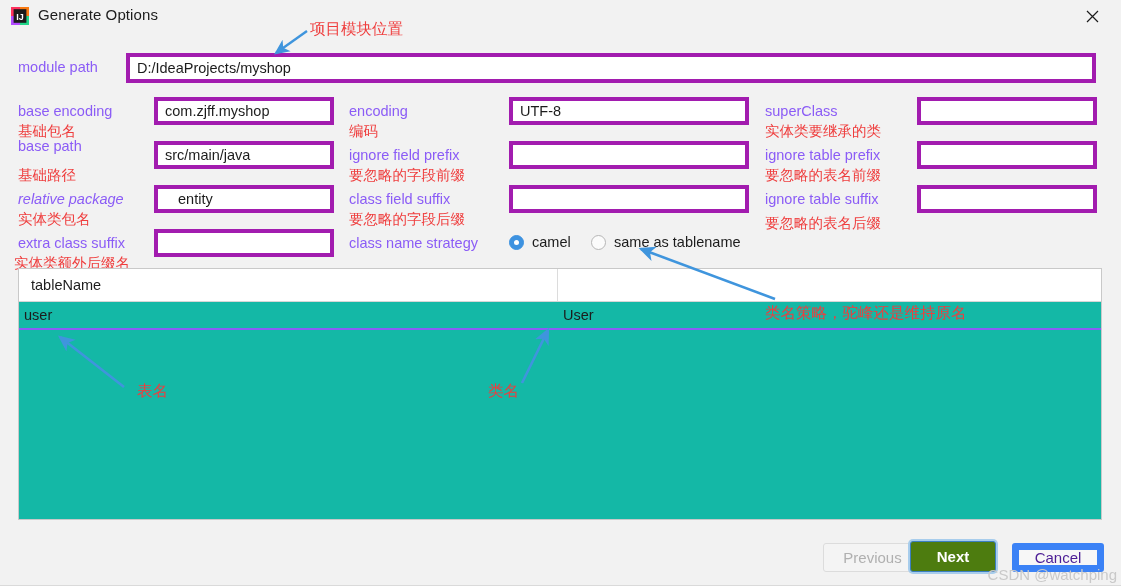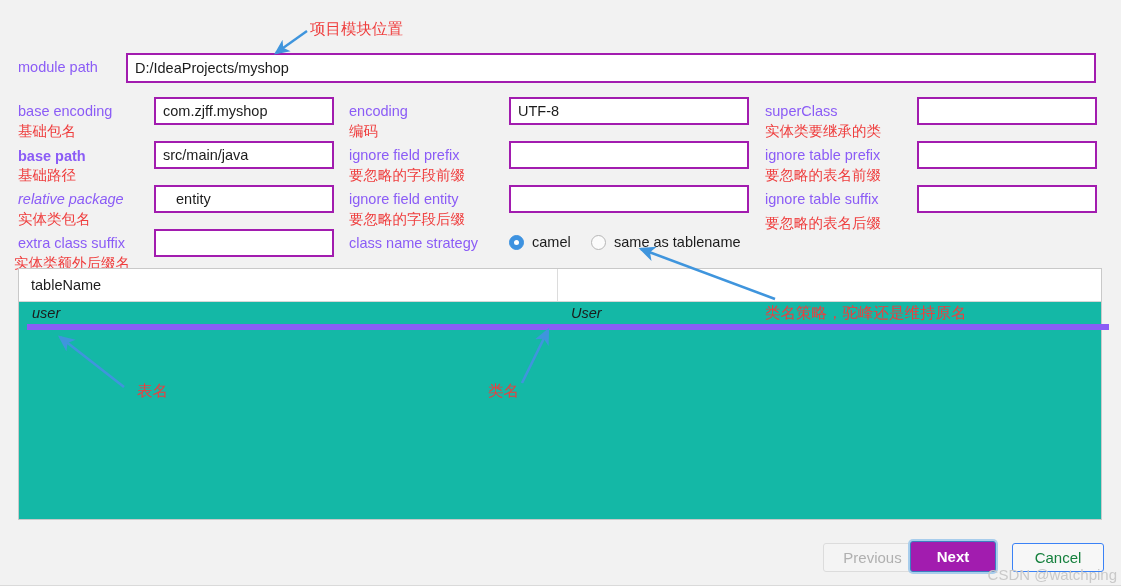--- a/index.html
+++ b/index.html
@@ -61,21 +61,21 @@
     color: #ef3d3d;
     white-space: nowrap;
     font-family: "DejaVu Sans", "Liberation Sans", sans-serif;
   }
   .cn.big { font-size: 15.5px; }
 
   
   .inp {
     position: absolute;
     background: #ffffff;
-    border: 2px solid #a21caf;
+    border: 4px solid #a21caf;
     box-sizing: border-box;
     font-size: 14.5px;
     color: #1c1c1c;
     padding: 0 7px;
     display: flex;
     align-items: center;
     font-family: "Liberation Sans", sans-serif;
   }
 
   
@@ -139,27 +139,26 @@
     display: flex;
     align-items: center;
     padding-left: 12px;
     box-sizing: border-box;
     height: 100%;
   }
   .th.c0 { width: 539px; border-right: 1px solid #dcdcdc; }
   .th.c1 { width: 543px; }
   .trow {
     position: absolute;
-    left: 8px;
+    left: 0;
     width: 100%;
     height: 28px;
     display: flex;
-    border-bottom: 6px solid #8b5cf6;
-    box-sizing: border-box;
-    font-style: italic;
+    border-bottom: 2px solid #8b5cf6;
+    box-sizing: border-box;
   }
   .td {
     font-size: 14.5px;
     color: #1c1c1c;
     display: flex;
     align-items: center;
     padding-left: 5px;
     box-sizing: border-box;
     height: 100%;
   }
@@ -173,32 +172,32 @@
     display: flex;
     align-items: center;
     justify-content: center;
     font-size: 15px;
     border-radius: 3px;
     cursor: pointer;
     font-family: "Liberation Sans", sans-serif;
   }
   .btn.secondary {
     background: #f7f7f7;
-    border: 1px solid #3b82f6;
-    color: #15803d;
+    border: 7px solid #3b82f6;
+    color: #4c1d95;
   }
   .btn.disabled {
     background: #f4f4f4;
     border: 1px solid #dcdcdc;
     color: #b0b0b0;
     cursor: default;
     margin-left: 28px;
   }
   .btn.primary {
-    background: #a21caf;
+    background: #4d7c0f;
     border: 1px solid #3c7fc0;
     color: #ffffff;
     font-weight: bold;
     box-shadow: 0 0 0 2px #a8cdec;
   }
 
   
   .arrows {
     position: absolute;
     left: 0; top: 0;
@@ -221,34 +220,53 @@
     left: 0; bottom: 0;
     width: 1121px; height: 1px;
     background: #dadada;
   }
 </style>
 </head>
 <body>
 
 <div id="app">
 
+  <div class="titlebar">
+    <span class="tb-icon">
+      <svg width="18" height="18" viewBox="0 0 18 18">
+        <rect x="0" y="0" width="18" height="18" fill="#fe315d"></rect>
+        <rect x="0" y="0" width="9" height="9" fill="#fe315d"></rect>
+        <rect x="9" y="0" width="9" height="9" fill="#f97a12"></rect>
+        <rect x="0" y="9" width="9" height="9" fill="#b24aff"></rect>
+        <rect x="9" y="9" width="9" height="9" fill="#21d789"></rect>
+        <rect x="2.6" y="2.2" width="12.8" height="13.6" fill="#1b1b1b"></rect>
+        <text x="9" y="13" font-family="'Liberation Sans',sans-serif" font-size="9" font-weight="bold" fill="#ffffff" text-anchor="middle">IJ</text>
+      </svg>
+    </span>
+    <span class="tb-title">Generate Options</span>
+    <div class="tb-close">
+      <svg width="13" height="13" viewBox="0 0 13 13">
+        <path d="M1 1 L12 12 M12 1 L1 12" stroke="#1c1c1c" stroke-width="1.2" fill="none"></path>
+      </svg>
+    </div>
+  </div>
 
   <div class="lbl" style="left:18px; top:59px;">module path</div>
   <div class="inp" style="left:126px; top:53px; width:970px; height:30px;">
     <span>D:/IdeaProjects/myshop</span>
   </div>
   <div class="cn big" style="left:310px; top:19px;">项目模块位置</div>
 
   <div class="lbl" style="left:18px; top:103px;">base encoding</div>
   <div class="cn" style="left:18px; top:122px;">基础包名</div>
   <div class="inp" style="left:154px; top:97px; width:180px; height:28px;">
     <span>com.zjff.myshop</span>
   </div>
 
-  <div class="lbl" style="left:18px; top:148px;font-weight:bold;">base path</div>
+  <div class="lbl" style="left:18px; top:138px;">base path</div>
   <div class="cn" style="left:18px; top:166px;">基础路径</div>
   <div class="inp" style="left:154px; top:141px; width:180px; height:28px;">
     <span>src/main/java</span>
   </div>
 
   <div class="lbl" style="left:18px; top:191px;font-style:italic;">relative package</div>
   <div class="cn" style="left:18px; top:210px;">实体类包名</div>
   <div class="inp" style="left:154px; top:185px; width:180px; height:28px;padding-left:20px;">
     <span>entity</span>
   </div>
@@ -264,21 +282,21 @@
   <div class="inp" style="left:509px; top:97px; width:240px; height:28px;">
     <span>UTF-8</span>
   </div>
 
   <div class="lbl" style="left:349px; top:147px;">ignore field prefix</div>
   <div class="cn" style="left:349px; top:166px;">要忽略的字段前缀</div>
   <div class="inp" style="left:509px; top:141px; width:240px; height:28px;">
     <span></span>
   </div>
 
-  <div class="lbl" style="left:349px; top:191px;">ignore field entity</div>
+  <div class="lbl" style="left:349px; top:191px;">class field suffix</div>
   <div class="cn" style="left:349px; top:210px;">要忽略的字段后缀</div>
   <div class="inp" style="left:509px; top:185px; width:240px; height:28px;">
     <span></span>
   </div>
 
   <div class="lbl" style="left:349px; top:235px;">class name strategy</div>
 
   <div class="radio-wrap" style="left:509px; top:234px;">
     <span class="radio on"></span>
     <span class="radio-lbl">camel</span>

